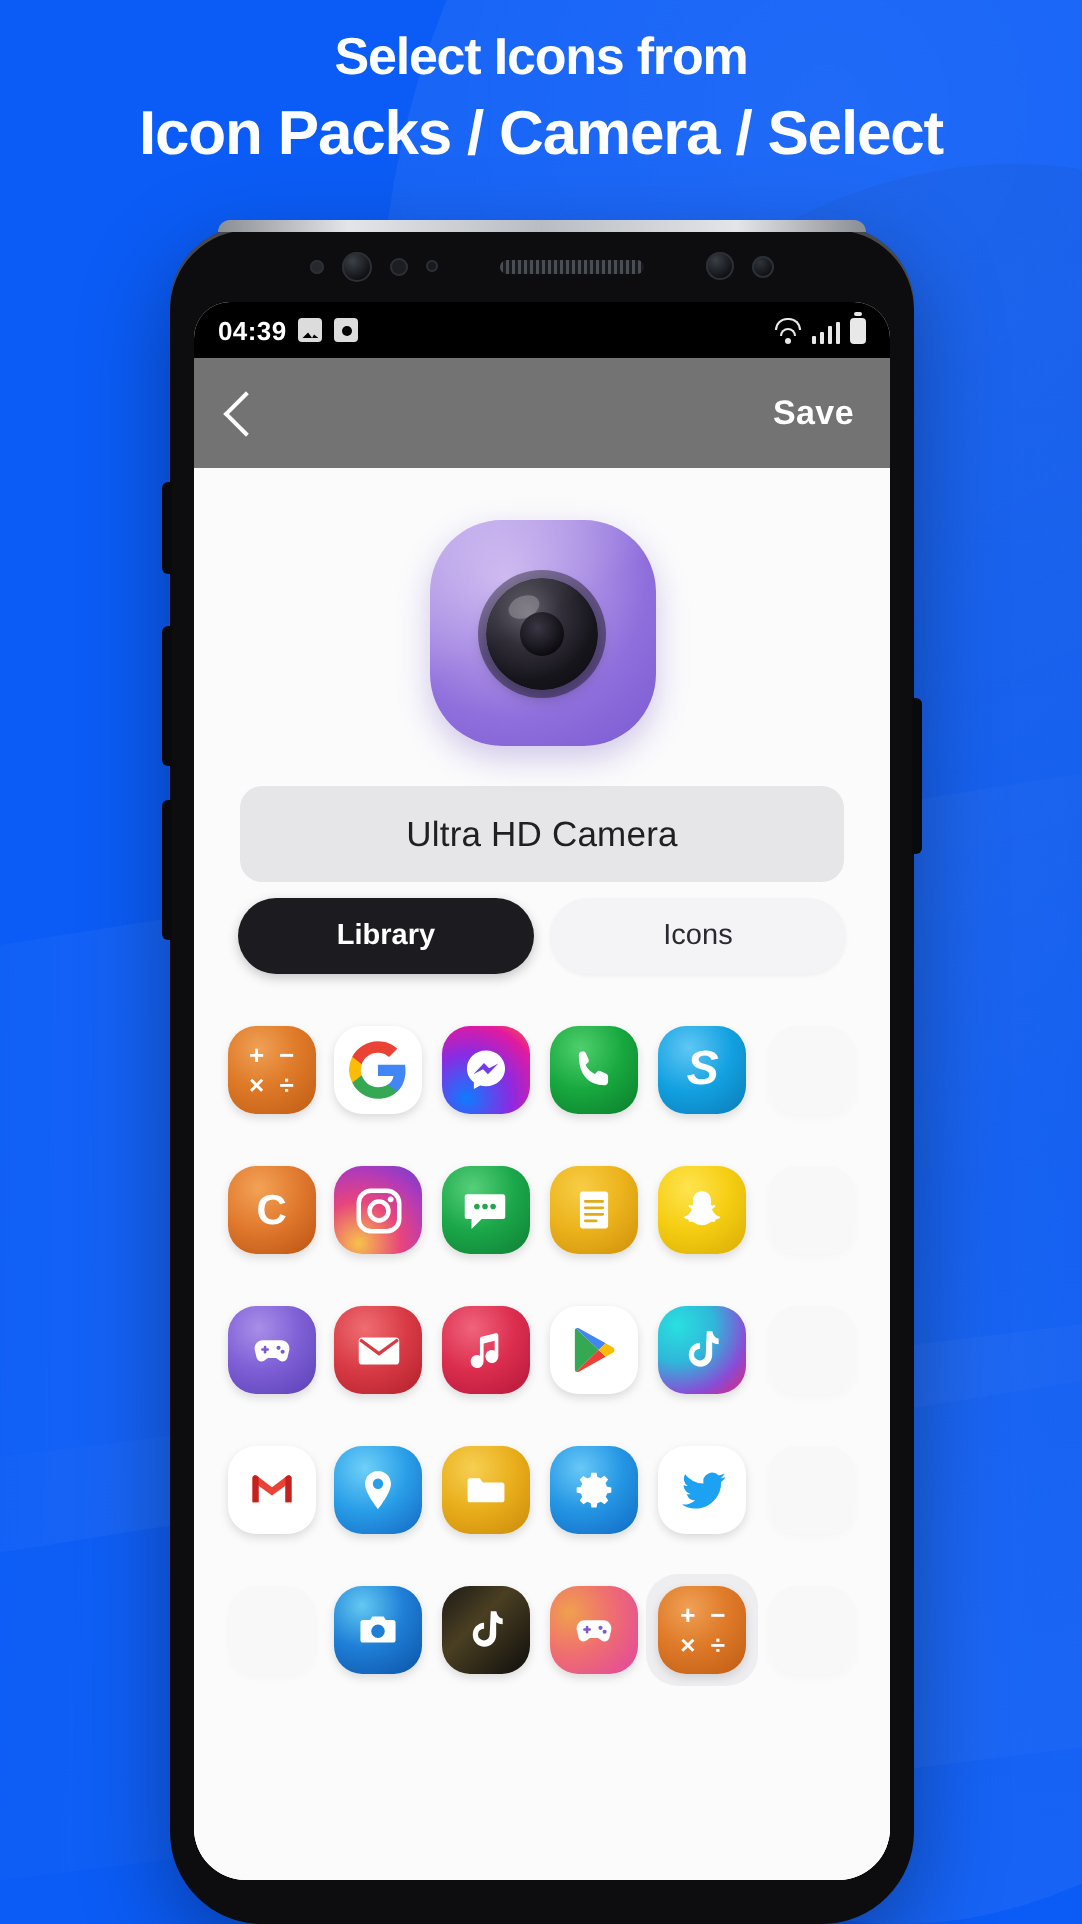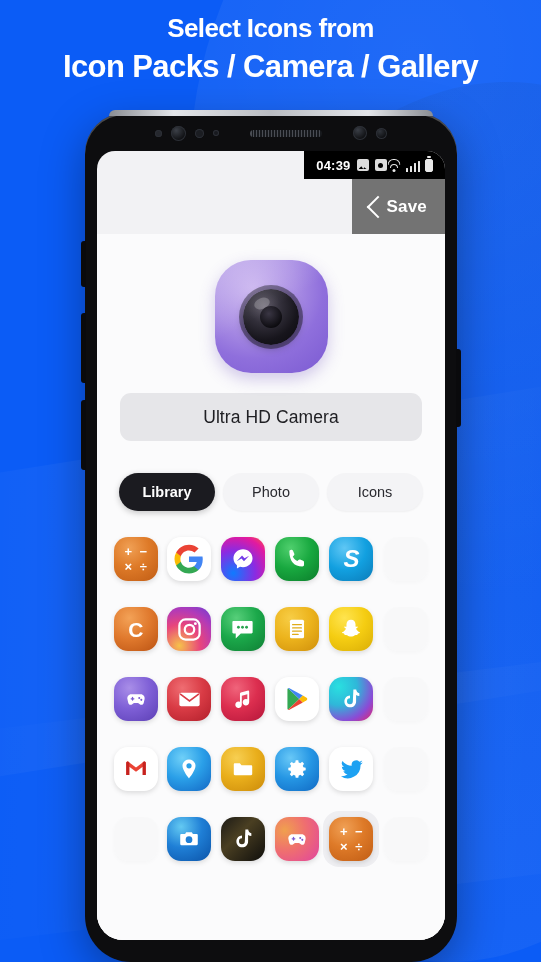--- a/index.html
+++ b/index.html
@@ -74,21 +74,21 @@
   .d4 { width:6px; height:6px; background:#181a1f;}
   .grille { width:72px; height:7px; border-radius:4px;
     background:repeating-linear-gradient(90deg,#4a4d54 0 1.5px,#17191d 1.5px 3px);
     margin:0 22px; }
   .d5 { width:14px; height:14px; background:radial-gradient(circle at 35% 30%,#3a3e46,#0e0f12 70%); }
   .d6 { width:11px; height:11px; background:radial-gradient(circle at 35% 30%,#30343b,#0d0e11 70%); }
 
   .screen {
     position:absolute; left:12px; right:12px; top:38px; bottom:22px;
     background:#f2f2f4; border-radius:18px 18px 26px 26px; overflow:hidden;
-    display:flex; flex-direction:column;align-items:flex-end;
+    display:flex; flex-direction:column;
   }
 
   
   .statusbar {
     height:28px; background:#000; color:#fff; display:flex; align-items:center;
     padding:0 12px; font-size:12.5px; flex:none;
   }
   .sb-left { display:flex; align-items:center; gap:6px; }
   .sb-time { font-weight:bold; font-size:13px; letter-spacing:.2px; }
   .sb-ico { width:12px; height:12px; background:#dcdcdc; border-radius:2px; position:relative; }
@@ -142,21 +142,21 @@
   .lens::after{ content:""; position:absolute; left:50%; top:50%; transform:translate(-50%,-50%);
     width:22px;height:22px;border-radius:50%;
     background:radial-gradient(circle at 40% 35%, #3a3644, #0b0a0e 75%); }
 
   .name-field {
     margin:16px 23px 0; height:48px; background:#e6e6e9; border-radius:11px;
     display:flex; align-items:center; justify-content:center;
     font-size:17.5px; color:#202024; letter-spacing:.1px;
   }
 
-  .tabs { display:flex; gap:8px; padding:32px 22px 10px; }
+  .tabs { display:flex; gap:8px; padding:8px 22px 10px; }
   .tab {
     flex:1; height:38px; border-radius:19px; display:flex; align-items:center; justify-content:center;
     font-size:14.5px; background:#f4f4f6; color:#2a2a30; cursor:pointer;
     box-shadow:0 1px 2px rgba(0,0,0,.05);
   }
   .tab.active { background:#1b1b20; color:#fff; font-weight:bold; box-shadow:0 2px 6px rgba(0,0,0,.22); }
 
   
   .grid-wrap { flex:1; overflow:hidden; padding:10px 0 0; background:#fbfbfc; position:relative;}
   .grid { display:grid; grid-template-columns:repeat(6,1fr); row-gap:14px; padding:0 12px; }
@@ -205,21 +205,21 @@
 
 <div class="bg">
   <div class="sw1"></div>
   <div class="sw4"></div>
   <div class="sw2"></div>
   <div class="sw3"></div>
 </div>
 
 <div class="headline">
   <div class="l1">Select Icons from</div>
-  <div class="l2">Icon Packs / Camera / Gallery</div>
+  <div class="l2">Icon Packs / Camera / Select</div>
 </div>
 
 <div class="phone">
   <div class="side-btn side-l1"></div>
   <div class="side-btn side-l2"></div>
   <div class="side-btn side-l3"></div>
   <div class="side-btn side-r1"></div>
 
   <div class="bezel-top">
     <div class="sensors">
@@ -267,21 +267,20 @@
       <div class="preview-wrap">
         <div class="big-icon">
           <div class="lens"></div>
         </div>
       </div>
 
       <div class="name-field" placeholder="Enter name">Ultra HD Camera</div>
 
       <div class="tabs">
         <div class="tab active">Library</div>
-        <div class="tab">Photo</div>
         <div class="tab">Icons</div>
       </div>
 
       <div class="grid-wrap">
         <div class="grid" id="icon-grid">
             <div class="cell">
               <div class="ic calc">
                 <div class="calcgrid">
                   <span>+</span>
                   <span>−</span>

